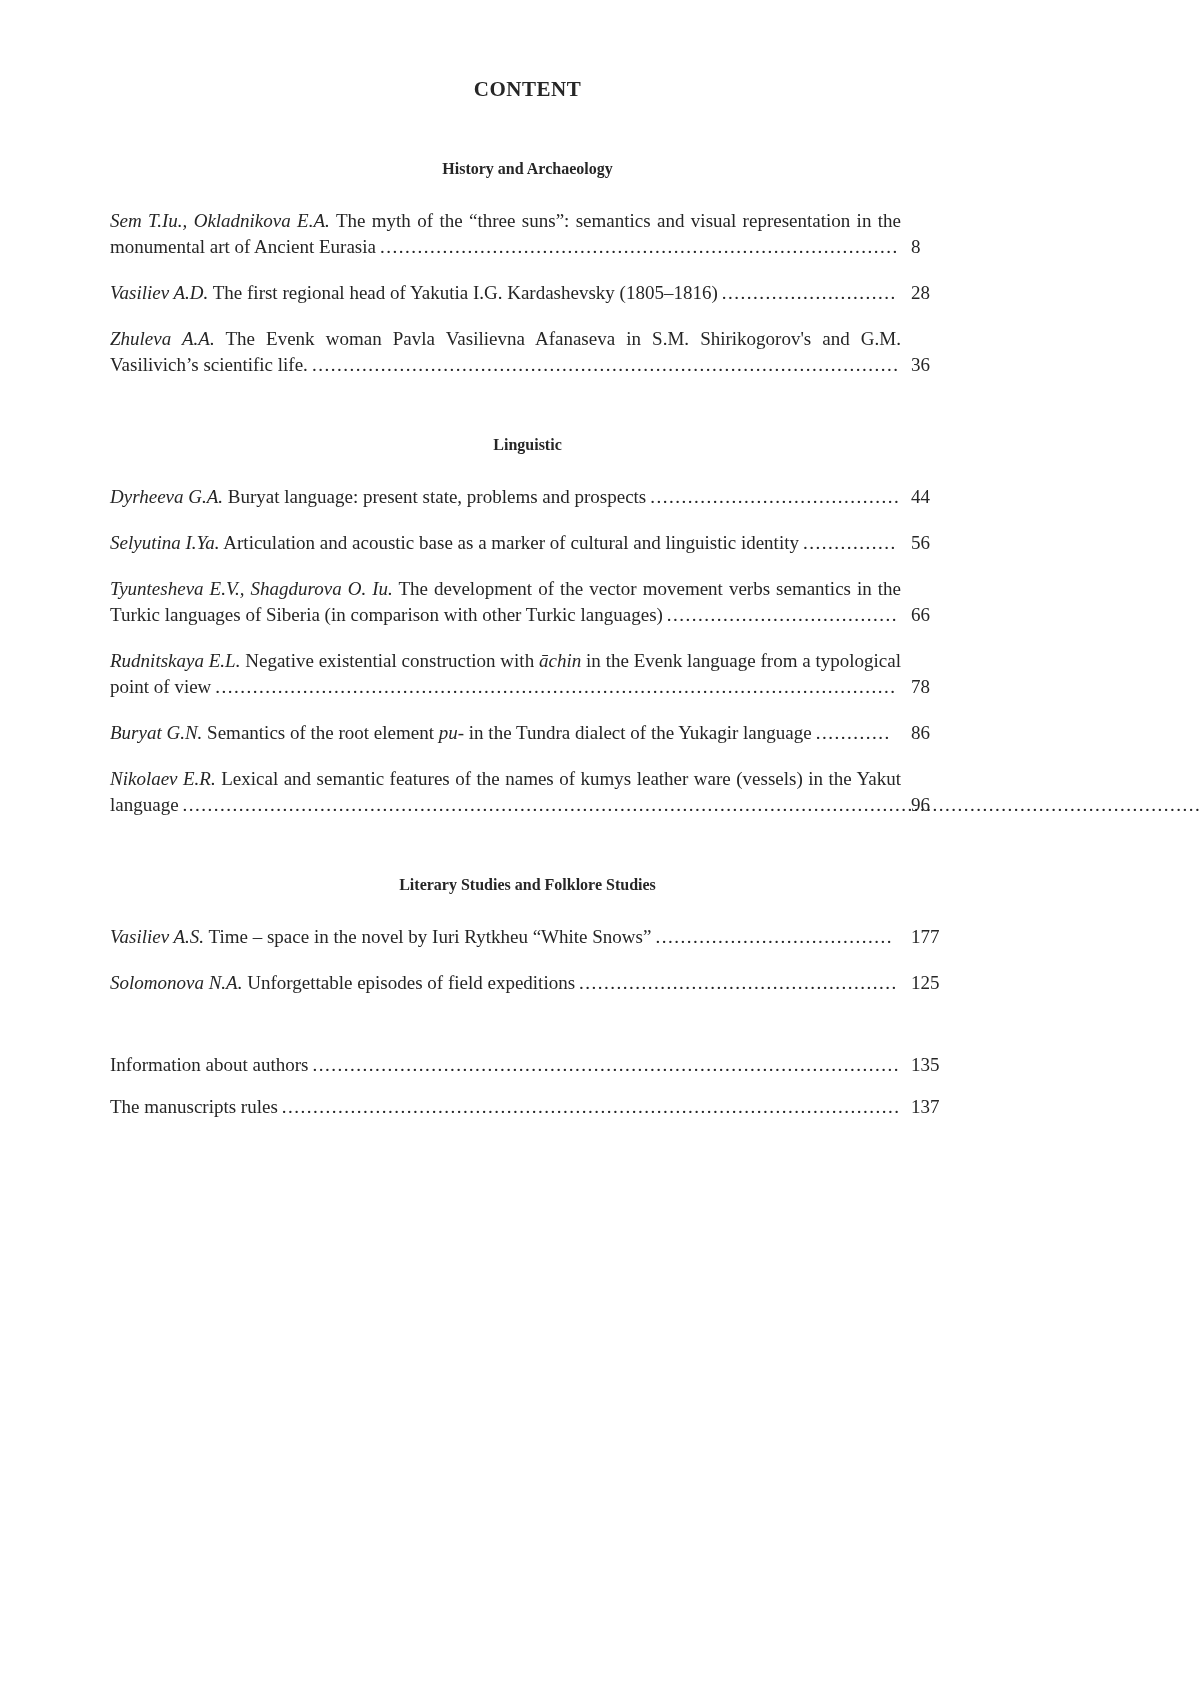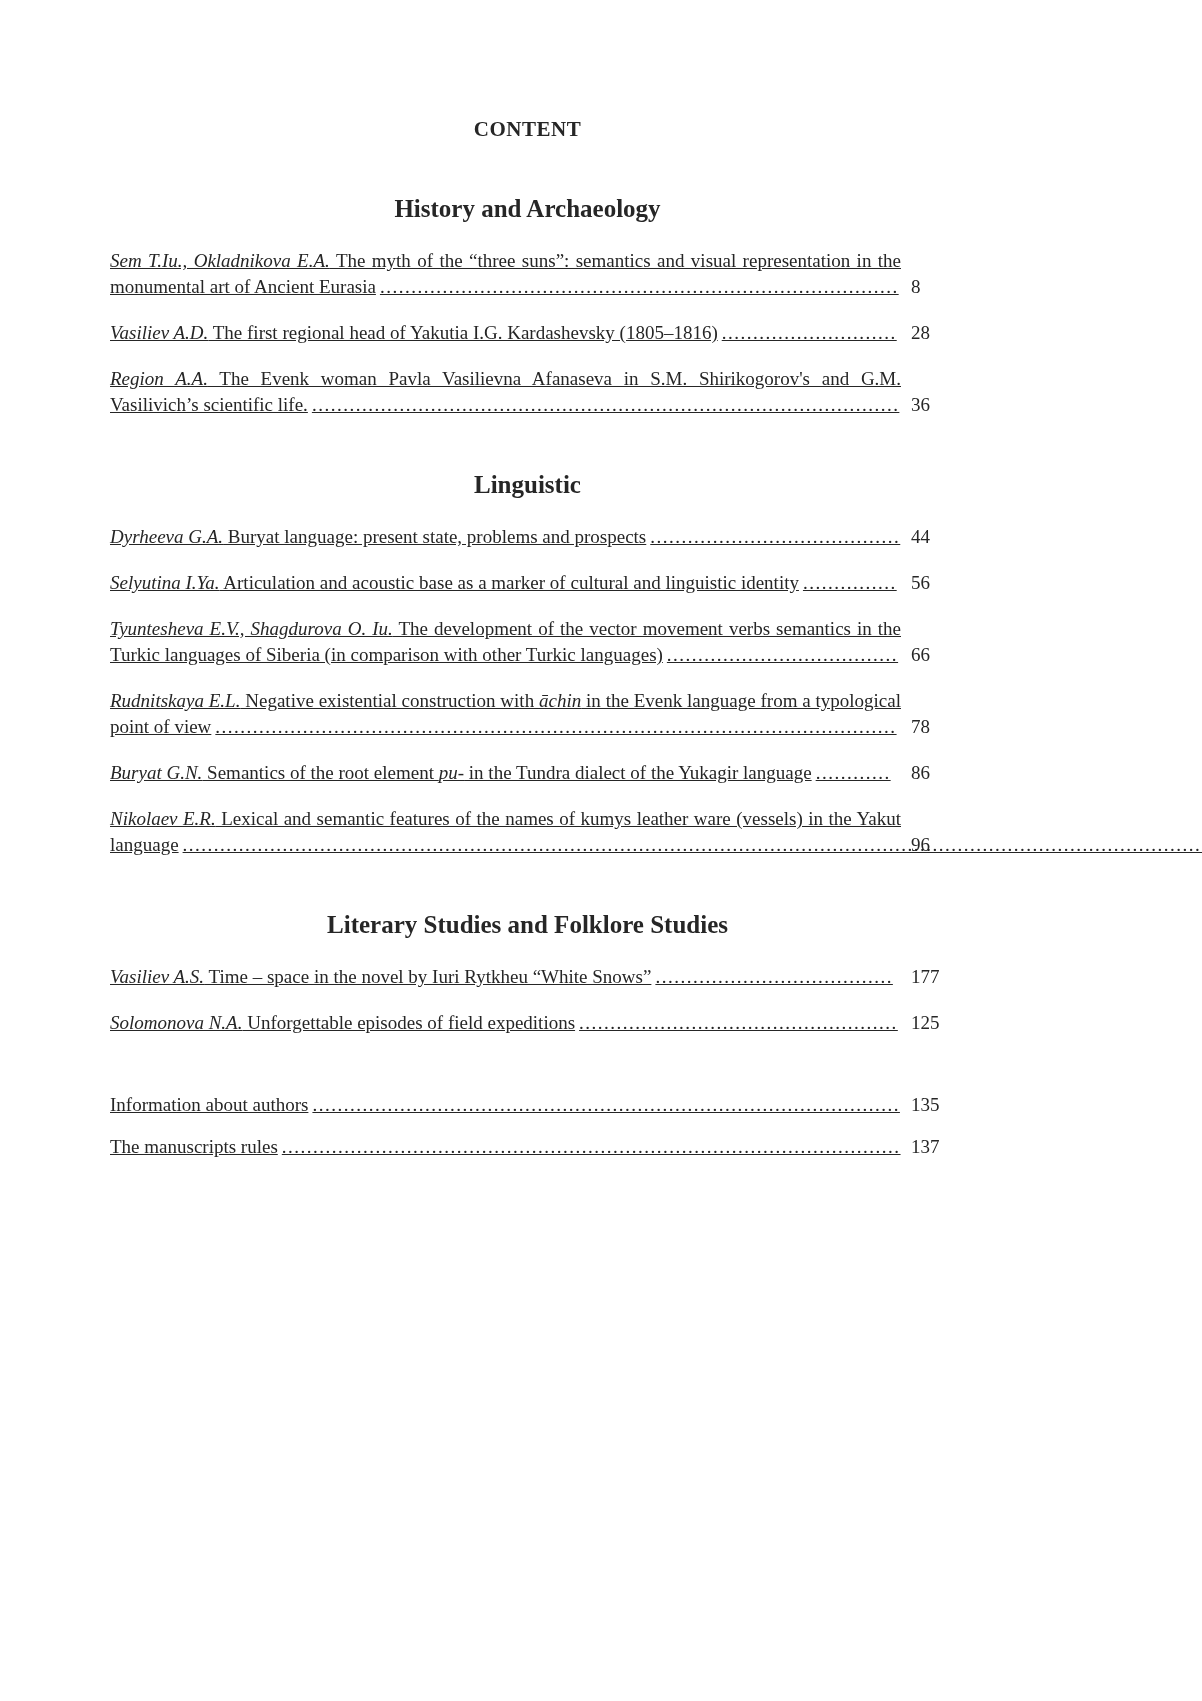--- a/index.html
+++ b/index.html
@@ -5,40 +5,39 @@
   * { box-sizing: border-box; }
   html, body { margin: 0; padding: 0; }
   body {
     width: 1202px; height: 1701px;
     background: #ffffff;
     color: #262626;
     font-family: "Liberation Serif", "DejaVu Serif", serif;
   }
   .page-wrap {
     width: 1202px; height: 1197px;
-    padding: 116px 257px 0 110px;
+    padding: 76px 257px 0 110px;
     overflow: hidden;
   }
   .doc-title {
     font-size: 21px; line-height: 26px;
     font-weight: bold; text-align: center;
     letter-spacing: 0.5px; margin: 0;
   }
   .section-heading {
-    font-size: 25px; line-height: 26px;
+    font-size: 16px; line-height: 26px;
     font-weight: bold; text-align: center;
     margin: 54px 0 26px;
   }
   .entry {
     font-size: 19px; line-height: 26px;
     margin: 0 0 20px;
     text-align: justify;
     position: relative;
     padding-right: 44px;
-    text-decoration: underline;
   }
   .entry .authors, .entry .term { font-style: italic; }
   .leader { letter-spacing: 1.5px; margin-left: 4px; }
   .pagenum {
     position: absolute; right: 0; bottom: 0;
     width: 40px; padding-left: 6px;
     text-align: left; line-height: 26px;
     font-size: 19px;
   }
   .footer-block { margin-top: 56px; }
@@ -48,21 +47,21 @@
 <body>
 
 <div class="page-wrap">
 
   <h1 class="doc-title">CONTENT</h1>
 
   <section>
     <h2 class="section-heading">History and Archaeology</h2>
     <p class="entry"><i class="authors">Sem T.Iu., Okladnikova E.A.</i><span> The myth of the “three suns”: semantics and visual representation in the monumental art of Ancient Eurasia</span><span class="leader">...................................................................................</span><span class="pagenum">8</span></p>
     <p class="entry"><i class="authors">Vasiliev A.D.</i><span> The first regional head of Yakutia I.G. Kardashevsky (1805–1816)</span><span class="leader">............................</span><span class="pagenum">28</span></p>
-    <p class="entry"><i class="authors">Region A.A.</i><span> The Evenk woman Pavla Vasilievna Afanaseva in S.M. Shirikogorov's and G.M. Vasilivich’s scientific life.</span><span class="leader">..............................................................................................</span><span class="pagenum">36</span></p>
+    <p class="entry"><i class="authors">Zhuleva A.A.</i><span> The Evenk woman Pavla Vasilievna Afanaseva in S.M. Shirikogorov's and G.M. Vasilivich’s scientific life.</span><span class="leader">..............................................................................................</span><span class="pagenum">36</span></p>
   </section>
 
   <section>
     <h2 class="section-heading">Linguistic</h2>
     <p class="entry"><i class="authors">Dyrheeva G.A.</i><span> Buryat language: present state, problems and prospects</span><span class="leader">........................................</span><span class="pagenum">44</span></p>
     <p class="entry"><i class="authors">Selyutina I.Ya.</i><span> Articulation and acoustic base as a marker of cultural and linguistic identity</span><span class="leader">...............</span><span class="pagenum">56</span></p>
     <p class="entry"><i class="authors">Tyuntesheva E.V., Shagdurova O. Iu.</i><span> The development of the vector movement verbs semantics in the Turkic languages of Siberia (in comparison with other Turkic languages)</span><span class="leader">.....................................</span><span class="pagenum">66</span></p>
     <p class="entry"><i class="authors">Rudnitskaya E.L.</i><span> Negative existential construction with </span><i class="term">āchin</i><span> in the Evenk language from a typological point of view</span><span class="leader">.............................................................................................................</span><span class="pagenum">78</span></p>
     <p class="entry"><i class="authors">Buryat G.N.</i><span> Semantics of the root element </span><i class="term">pu-</i><span> in the Tundra dialect of the Yukagir language</span><span class="leader">............</span><span class="pagenum">86</span></p>
     <p class="entry"><i class="authors">Nikolaev E.R.</i><span> Lexical and semantic features of the names of kumys leather ware (vessels) in the Yakut language</span><span class="leader">....................................................................................................................................................................................................................................................................................................................................................................................................................................................................................................................</span><span class="pagenum">96</span></p>

